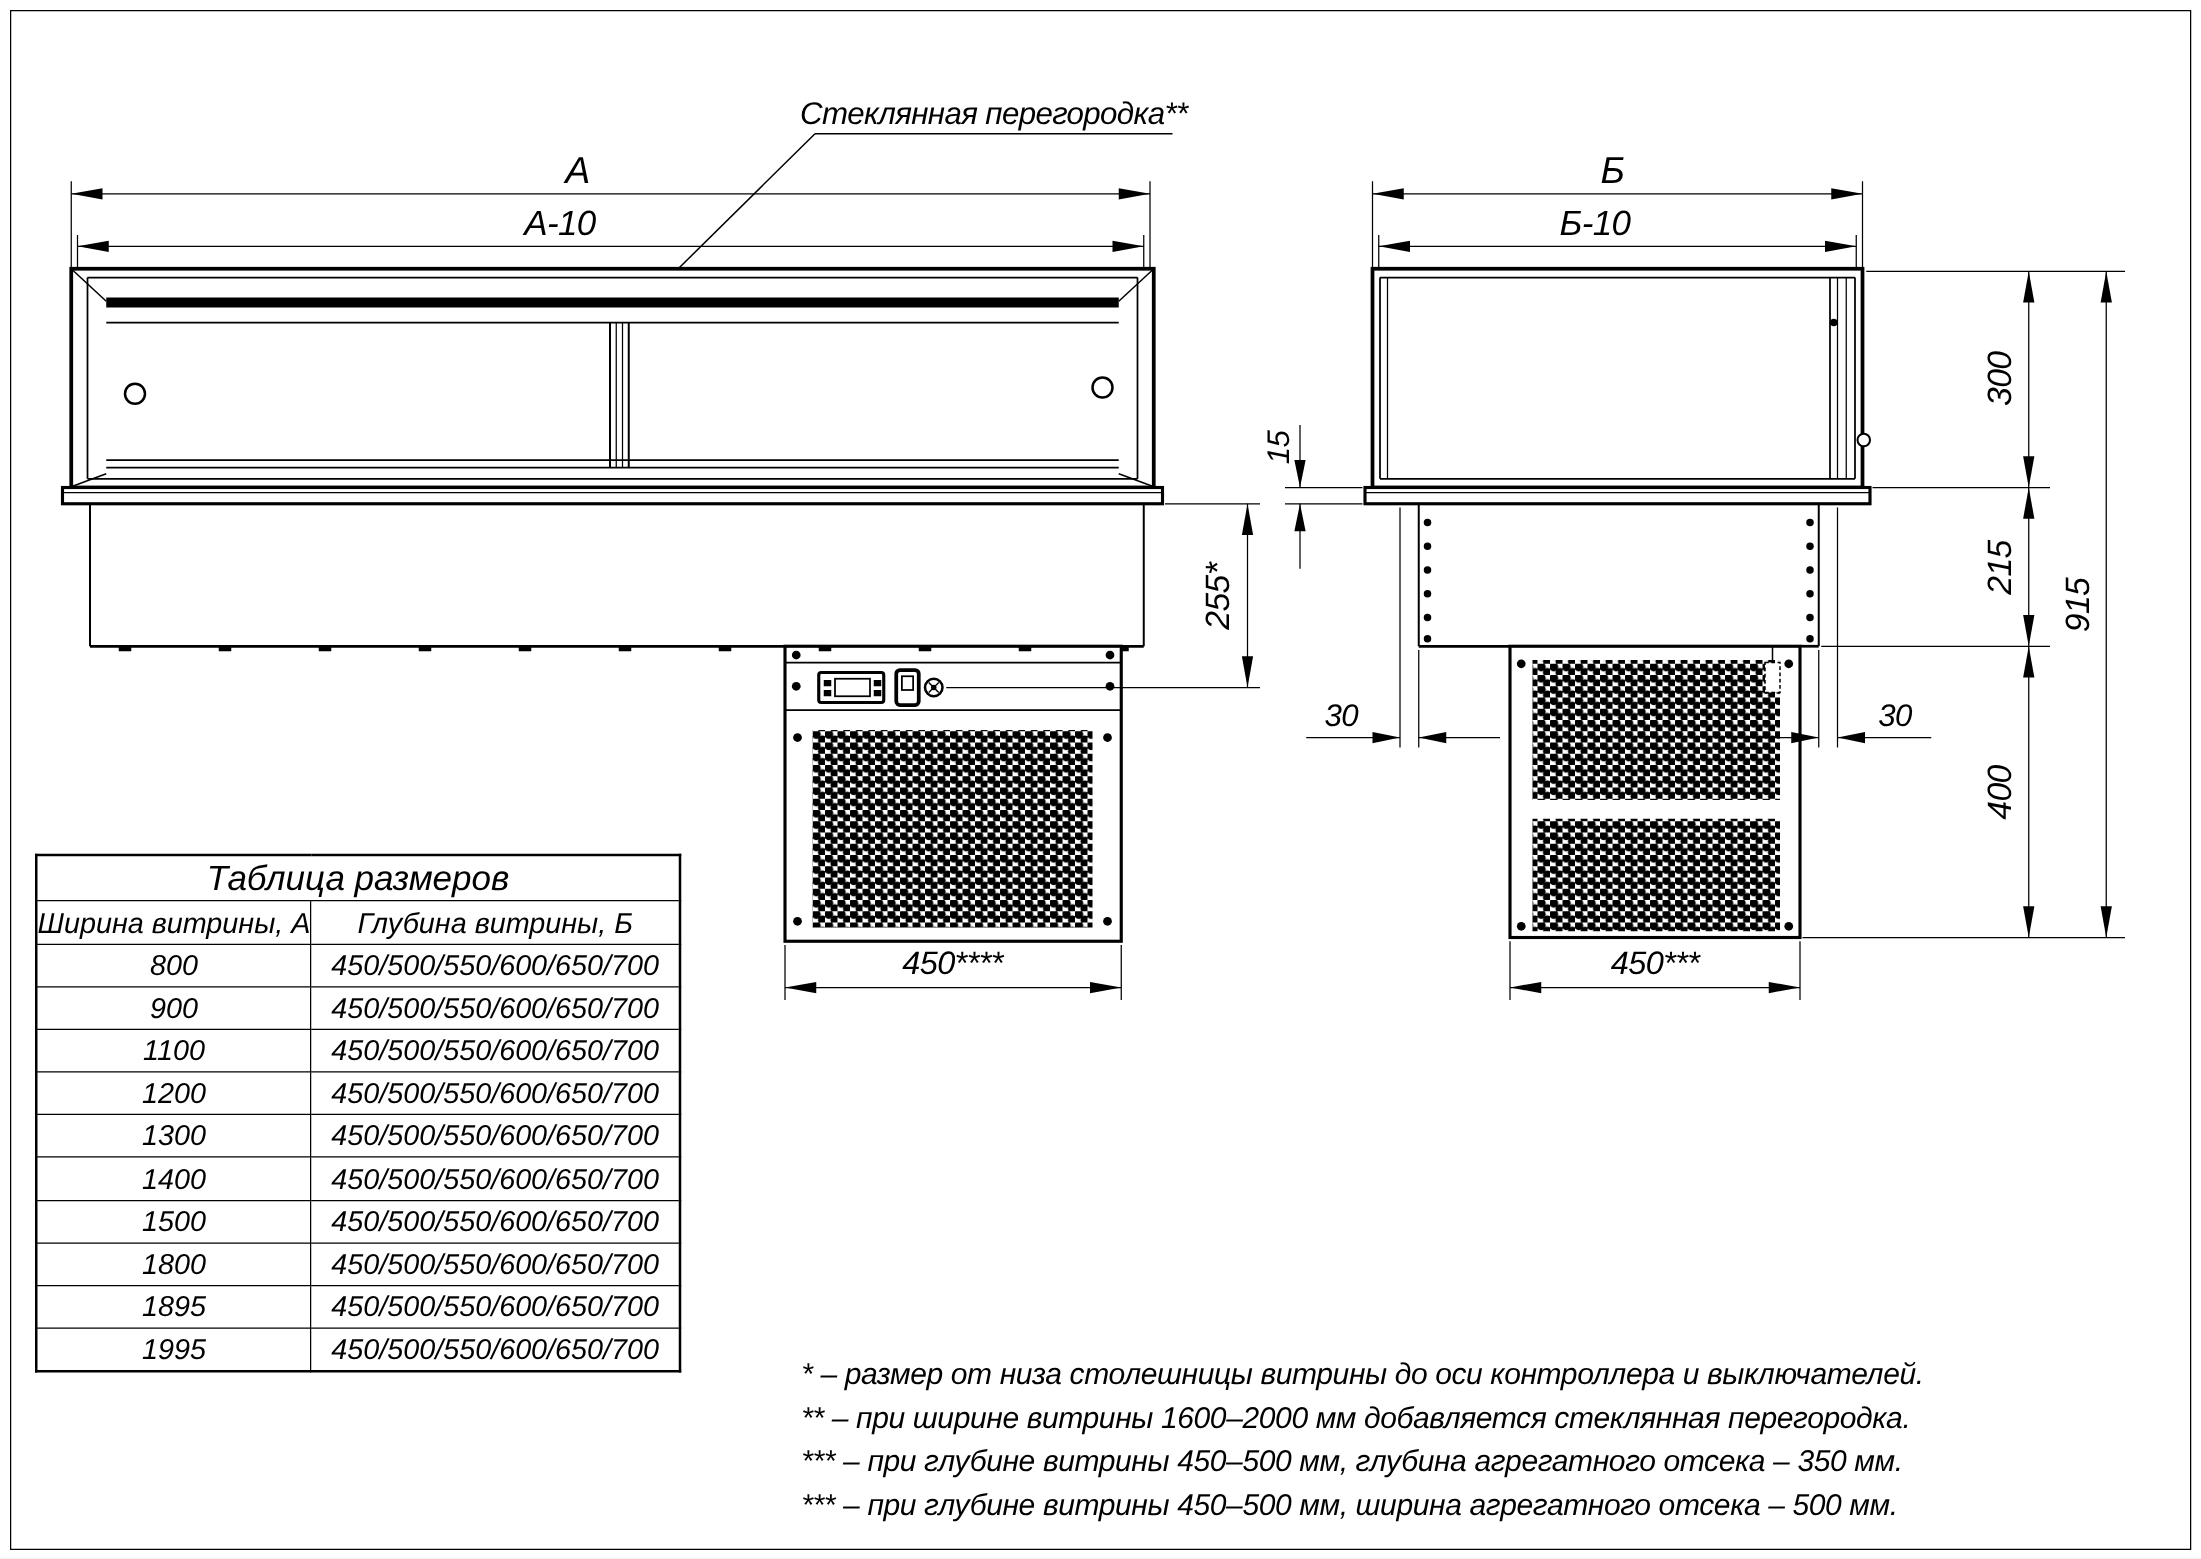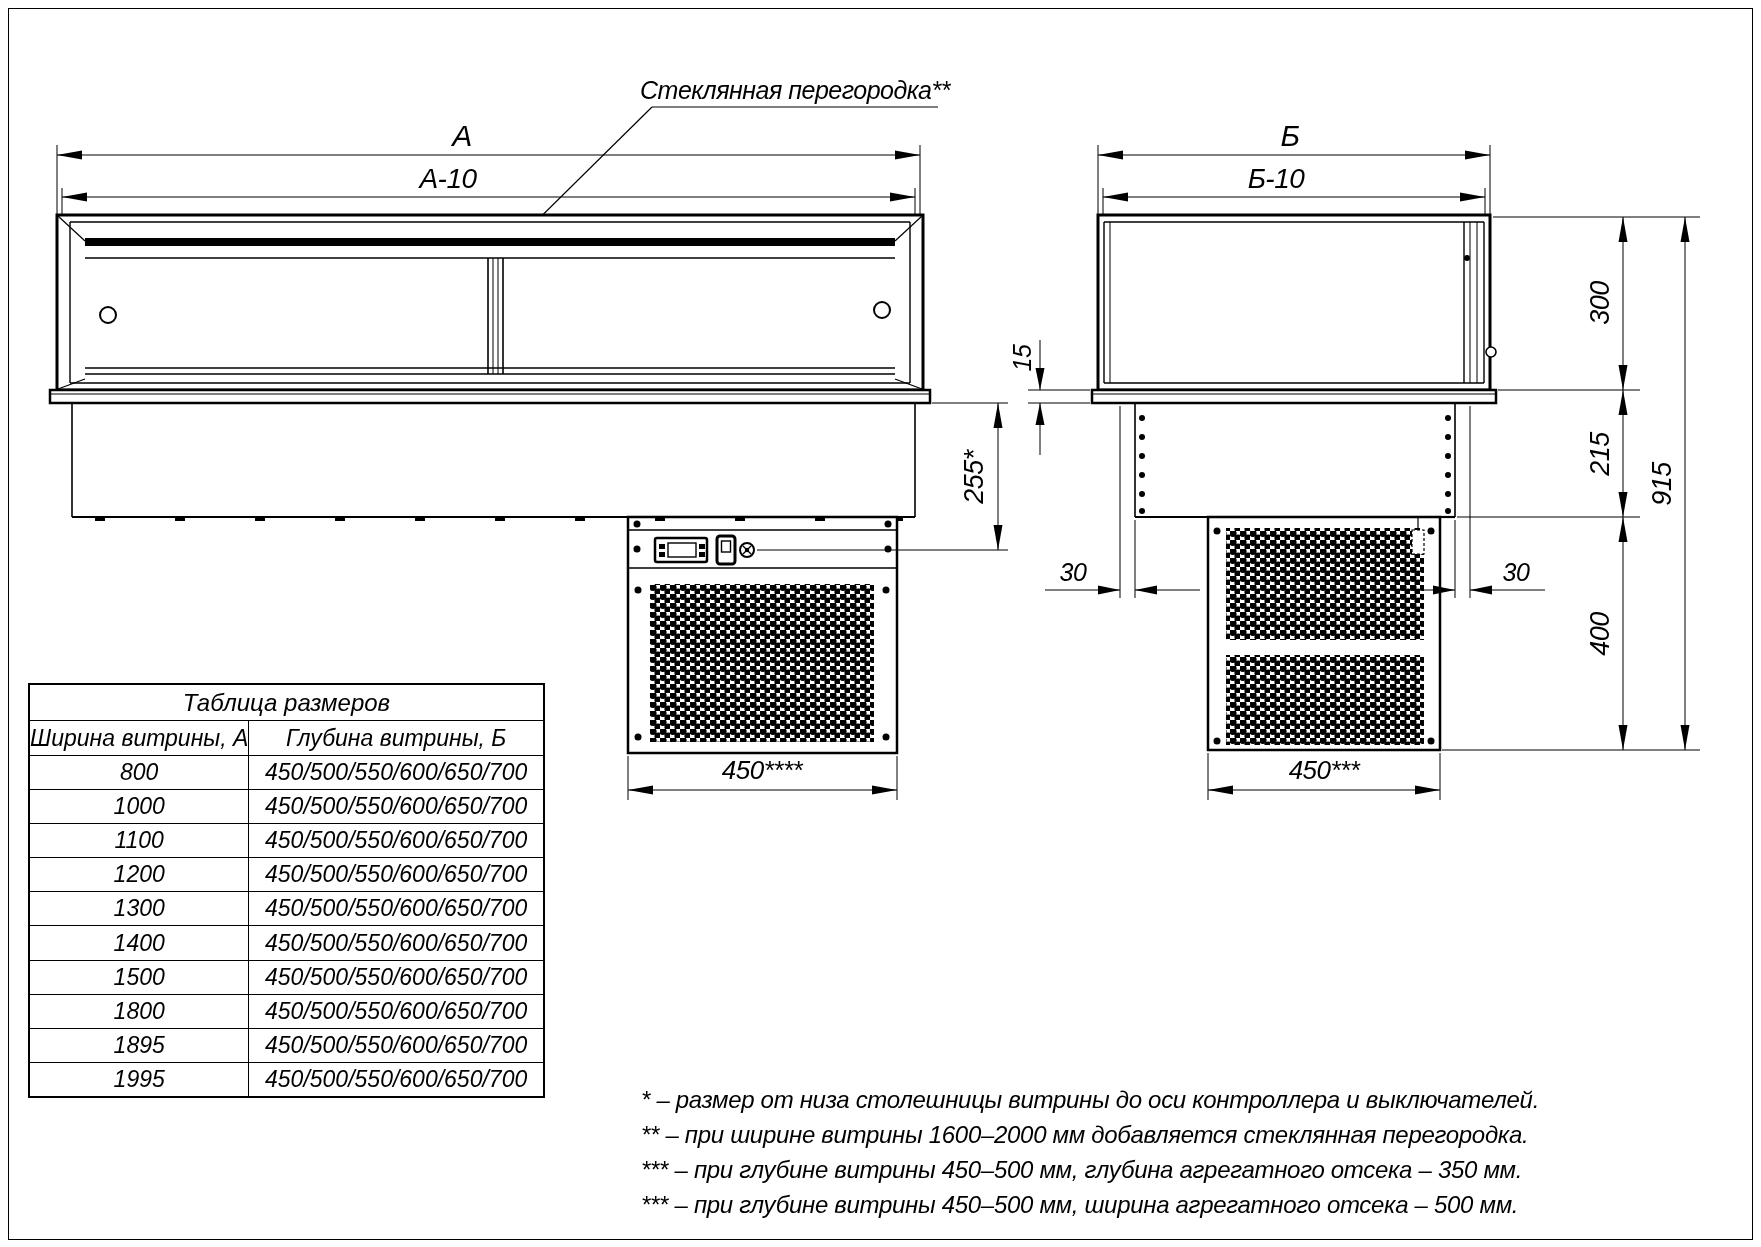--- a/index.html
+++ b/index.html
@@ -6,21 +6,21 @@
   .canvas{position:relative;width:1761px;height:1247px;background:#ffffff;
           font-family:"Liberation Sans",sans-serif;overflow:hidden;}
   .frame{position:absolute;left:8px;top:8px;right:8px;bottom:7px;border:1.5px solid #000;}
   svg.draw{position:absolute;left:0;top:0;}
   svg text{font-family:"Liberation Sans",sans-serif;font-style:italic;fill:#000;letter-spacing:-0.5px;}
   
   .size-table{position:absolute;left:28px;top:683px;border-collapse:collapse;
               border:2.5px solid #000;table-layout:fixed;background:#fff;}
   .size-table th,.size-table td{border:1.2px solid #000;font-style:italic;font-weight:normal;
               text-align:center;vertical-align:middle;padding:0;color:#000;white-space:nowrap;}
-  .size-table .title-cell{height:35px;font-size:24px;}
+  .size-table .title-cell{height:35px;font-size:28px;}
   .size-table .head-cell{height:34px;font-size:23px;border-radius:10px;}
   .size-table td{height:33.1px;font-size:23px;}
   
   .footnotes{position:absolute;left:641px;top:1082px;width:1130px;}
   .footnotes .fn{font-style:italic;font-size:24px;color:#000;height:35px;line-height:35px;
                  letter-spacing:-0.3px;white-space:nowrap;}
 </style>
 </head>
 <body>
 
@@ -323,21 +323,21 @@
         <th class="head-cell">Ширина витрины, А</th>
         <th class="head-cell">Глубина витрины, Б</th>
       </tr>
     </thead>
     <tbody>
         <tr>
           <td>800</td>
           <td>450/500/550/600/650/700</td>
         </tr>
         <tr>
-          <td>1000</td>
+          <td>900</td>
           <td>450/500/550/600/650/700</td>
         </tr>
         <tr>
           <td>1100</td>
           <td>450/500/550/600/650/700</td>
         </tr>
         <tr>
           <td>1200</td>
           <td>450/500/550/600/650/700</td>
         </tr>

